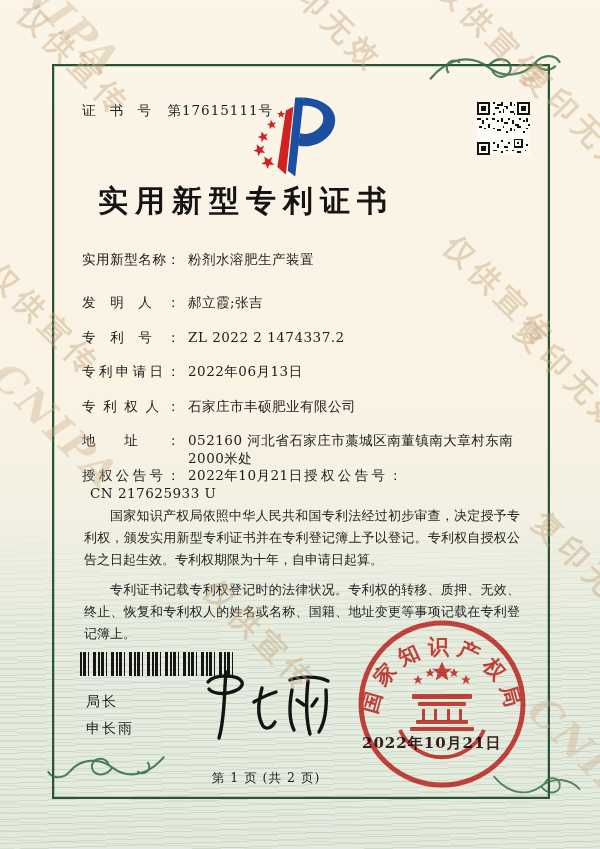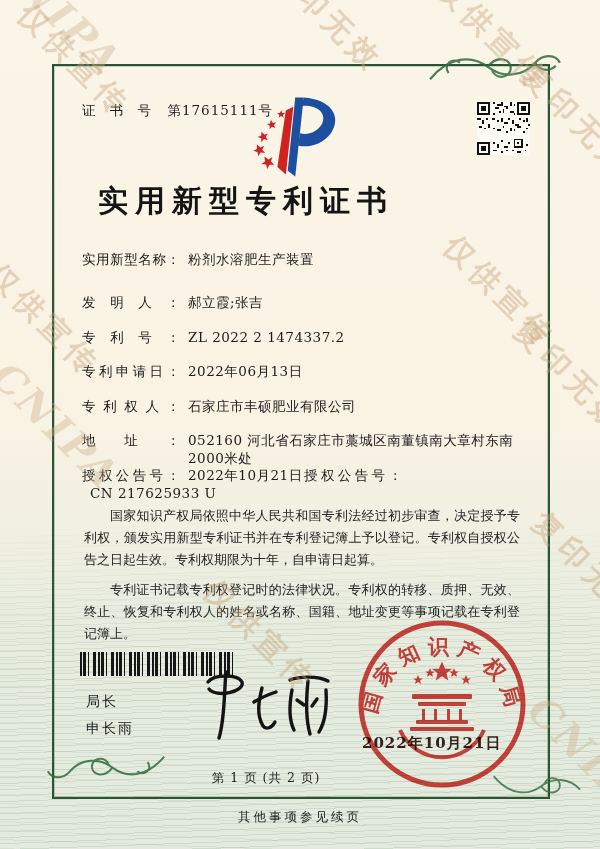--- a/index.html
+++ b/index.html
@@ -244,21 +244,20 @@
         <rect x="-8" y="7" width="3" height="11"></rect>
         <rect x="5" y="7" width="3" height="11"></rect>
         <rect x="17" y="7" width="3" height="11"></rect>
       <rect x="-26" y="18" width="52" height="4" rx="1"></rect>
       <rect x="-32" y="25" width="64" height="4" rx="1"></rect>
       <path d="M-42,28 A46,46 0 0 0 42,28" stroke="#d0231f" stroke-width="4" fill="none"></path>
     </g>
   </svg>
 
   <div class="abs" id="page-num">第 1 页 (共 2 页)</div>
-  <div class="abs" id="cont-note">其他事项参见续页</div>
 
   <span class="wm wm-brand w1">CNIPA</span>
   <span class="wm w2">仅供宣传</span>
   <span class="wm w3">复印无效</span>
   <span class="wm w4">仅供宣传</span>
   <span class="wm w5">复印无效</span>
   <span class="wm w6">仅供宣传</span>
   <span class="wm wm-brand w7">CNIPA</span>
   <span class="wm w8">仅供宣传</span>
   <span class="wm w9">复印无效</span>

